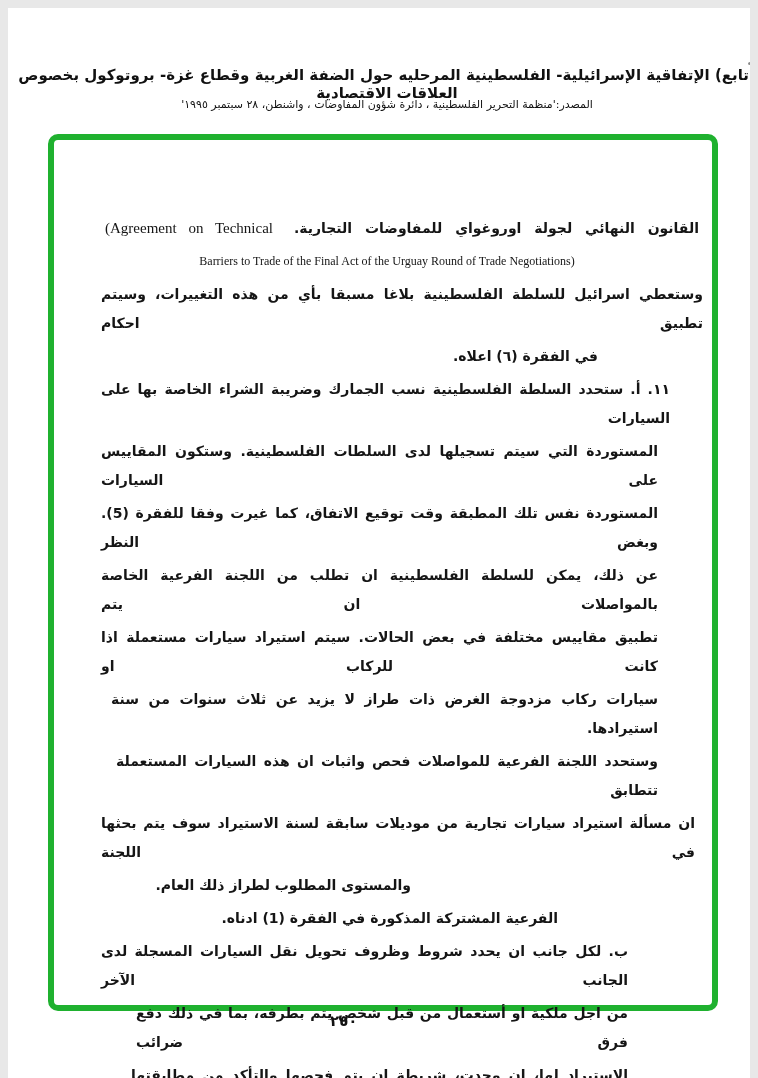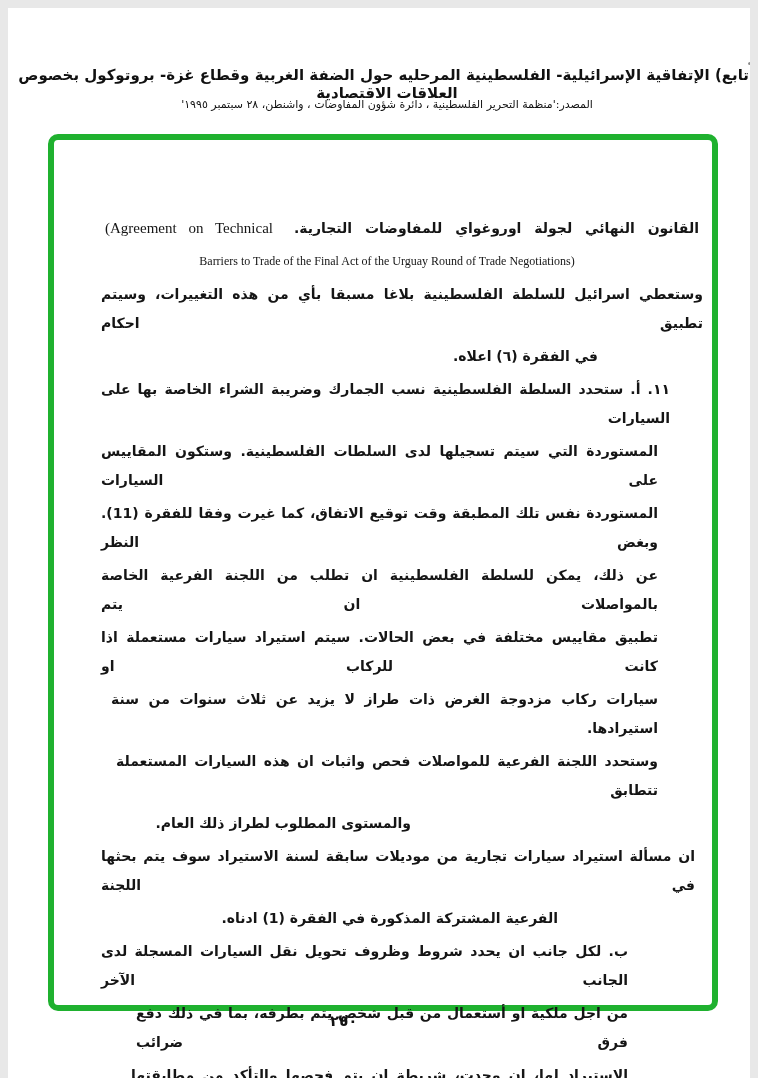--- a/index.html
+++ b/index.html
@@ -69,28 +69,28 @@
 
   <div class="doc">
 
     <div class="ln j"><span>القانون النهائي لجولة اوروغواي للمفاوضات التجارية.</span> <span class="ltr">(Agreement on Technical</span></div>
     <div class="ln en">Barriers to Trade of the Final Act of the Urguay Round of Trade Negotiations)</div>
     <div class="ln j">وستعطي اسرائيل للسلطة الفلسطينية بلاغا مسبقا بأي من هذه التغييرات، وسيتم تطبيق احكام</div>
     <div class="ln s pr105">في الفقرة (٦) اعلاه.</div>
 
     <div class="ln j pr33">١١. أ. ستحدد السلطة الفلسطينية نسب الجمارك وضريبة الشراء الخاصة بها على السيارات</div>
     <div class="ln j pr45">المستوردة التي سيتم تسجيلها لدى السلطات الفلسطينية. وستكون المقاييس على السيارات</div>
-    <div class="ln j pr45">المستوردة نفس تلك المطبقة وقت توقيع الاتفاق، كما غيرت وفقا للفقرة (11). وبغض النظر</div>
+    <div class="ln j pr45">المستوردة نفس تلك المطبقة وقت توقيع الاتفاق، كما غيرت وفقا للفقرة (5). وبغض النظر</div>
     <div class="ln j pr45">عن ذلك، يمكن للسلطة الفلسطينية ان تطلب من اللجنة الفرعية الخاصة بالمواصلات ان يتم</div>
     <div class="ln j pr45">تطبيق مقاييس مختلفة في بعض الحالات. سيتم استيراد سيارات مستعملة اذا كانت للركاب او</div>
     <div class="ln j pr45 pl10">سيارات ركاب مزدوجة الغرض ذات طراز لا يزيد عن ثلاث سنوات من سنة استيرادها.</div>
     <div class="ln j pr45 pl15">وستحدد اللجنة الفرعية للمواصلات فحص واثبات ان هذه السيارات المستعملة تتطابق</div>
+    <div class="ln j pr8">ان مسألة استيراد سيارات تجارية من موديلات سابقة لسنة الاستيراد سوف يتم بحثها في اللجنة</div>
+
     <div class="ln s pr292">والمستوى المطلوب لطراز ذلك العام.</div>
-
-    <div class="ln j pr8">ان مسألة استيراد سيارات تجارية من موديلات سابقة لسنة الاستيراد سوف يتم بحثها في اللجنة</div>
     <div class="ln s pr145">الفرعية المشتركة المذكورة في الفقرة (1) ادناه.</div>
 
     <div class="ln j pr75">ب. لكل جانب ان يحدد شروط وظروف تحويل نقل السيارات المسجلة لدى الجانب الآخر</div>
     <div class="ln j pr75 pl35">من اجل ملكية او أستعمال من قبل شخص يتم بطرفه، بما في ذلك دفع فرق ضرائب</div>
     <div class="ln j pr75 pl30">الاستيراد لها، ان وجدت، شريطة ان يتم فحصها والتأكد من مطابقتها للمقاييس المطلوبة</div>
     <div class="ln s pr192">آنذاك من قبل ادارة التسجيل خاصته، كما يحق لها منع تحويل اي سيارة.</div>
 
   </div>
 
   <div class="pagenum">٢٥٠</div>

